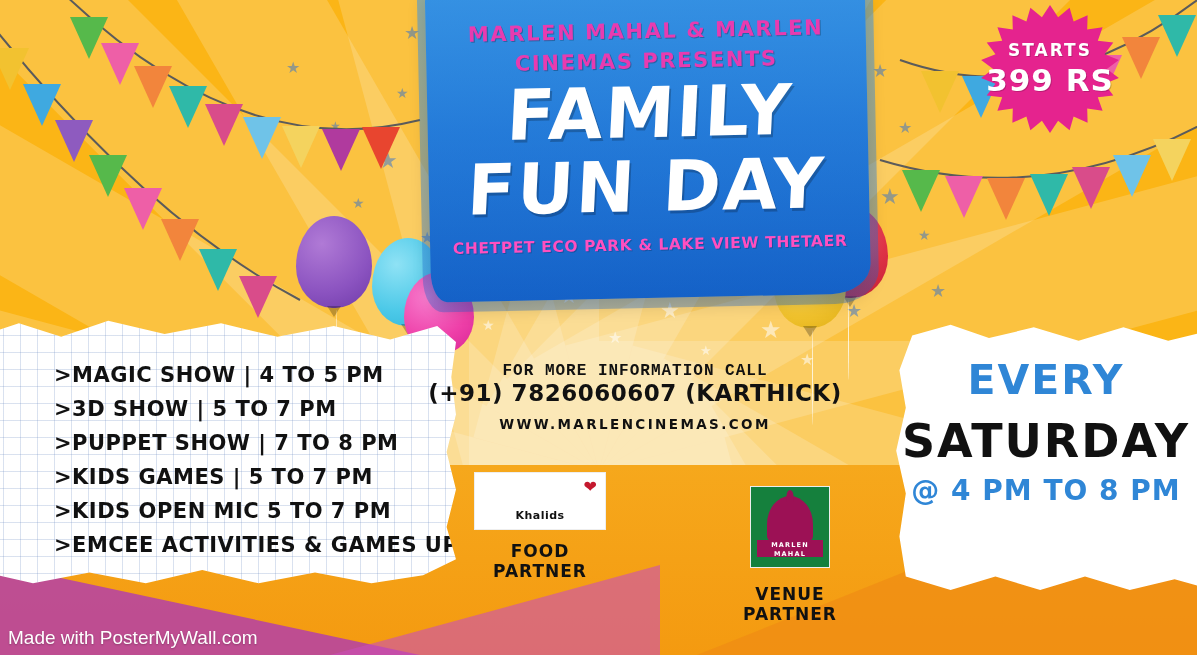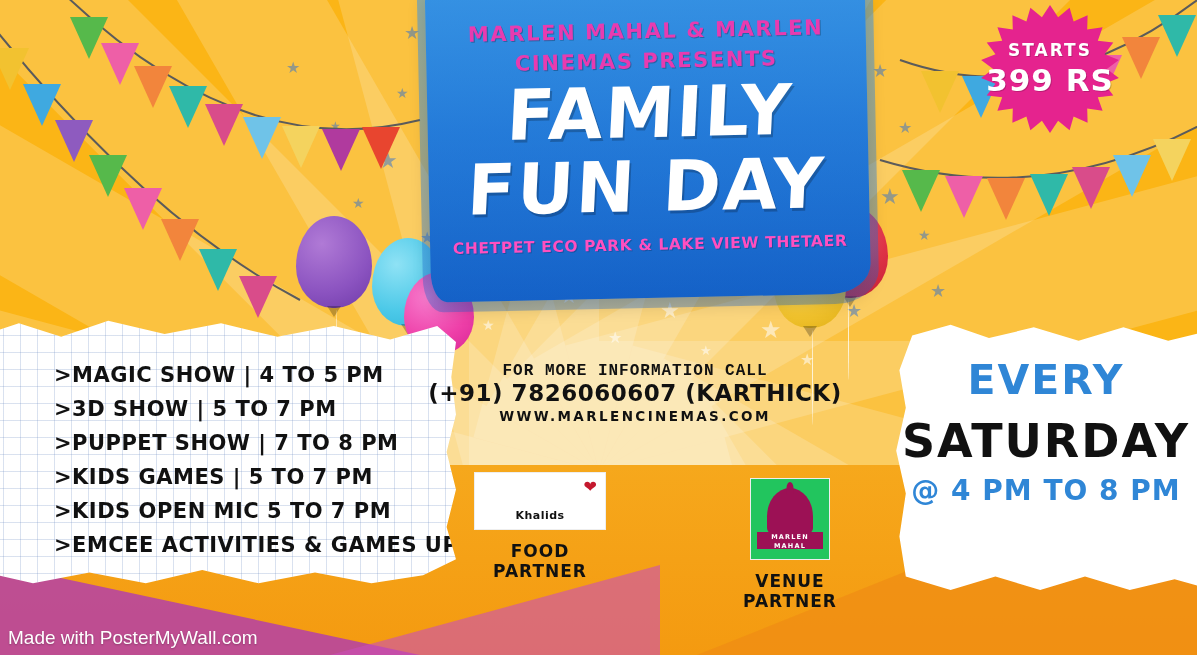--- a/index.html
+++ b/index.html
@@ -105,31 +105,31 @@
   .saturday{position:absolute;left:0;right:14px;top:92px;text-align:center;color:#111;
     font-family:"DejaVu Sans", sans-serif;font-weight:bold;font-size:46px;letter-spacing:2px;}
   .timing{position:absolute;left:0;right:14px;top:152px;text-align:center;color:#2F86D6;
     font-family:"DejaVu Sans", sans-serif;font-weight:bold;font-size:28px;letter-spacing:1px;}
 
   
   .info{position:absolute;left:420px;top:362px;width:430px;text-align:center;color:#111;
         font-family:"DejaVu Sans", sans-serif;font-weight:bold;}
   .info .l1{font-size:16px;letter-spacing:1px;font-family:Liberation Mono, monospace;}
   .info .l2{font-size:23px;letter-spacing:.5px;margin-top:0;}
-  .info .l3{font-size:13.5px;letter-spacing:2.4px;margin-top:2px;}
+  .info .l3{font-size:13.5px;letter-spacing:2.4px;margin-top:10px;}
 
   
   .sponsor{position:absolute;text-align:center;}
   .khalid-card{width:130px;height:56px;background:#fff;border:1px solid #eee;position:relative;margin:0 auto;}
   .khalid-main{position:absolute;left:0;right:0;top:8px;color:#C4182E;
     font-family:"DejaVu Serif", serif;font-weight:bold;font-size:25px;letter-spacing:-.5px;}
   .khalid-sub{position:absolute;left:0;right:0;top:36px;color:#111;
     font-family:"DejaVu Sans", sans-serif;font-weight:bold;font-size:11px;letter-spacing:.5px;}
   .khalid-swirl{position:absolute;right:8px;top:4px;color:#C4182E;font-size:16px;font-family:"DejaVu Serif",serif;}
-  .mahal-card{width:78px;height:80px;background:#22c55e;border:1px solid #eee;position:relative;margin:8px auto;}
+  .mahal-card{width:78px;height:80px;background:#15803d;border:1px solid #eee;position:relative;margin:16px auto;}
   .mahal-dome{position:absolute;left:50%;top:9px;transform:translateX(-50%);
      width:46px;height:46px;background:#9C1155;border-radius:50% 50% 6px 6px/62% 62% 6px 6px;}
   .mahal-dome:before{content:"";position:absolute;left:50%;top:-6px;transform:translateX(-50%);
      width:7px;height:12px;background:#9C1155;border-radius:50% 50% 0 0;}
   .mahal-bar{position:absolute;left:6px;right:6px;bottom:10px;height:17px;background:#9C1155;}
   .mahal-bar span{display:block;color:#fff;font-family:"DejaVu Sans", sans-serif;font-weight:bold;
      font-size:6.5px;letter-spacing:1.2px;text-align:center;line-height:8px;padding-top:1px;}
   .sponsor-label{margin-top:11px;color:#111;font-family:"DejaVu Sans", sans-serif;font-weight:bold;
      font-size:17px;letter-spacing:1px;}
 

